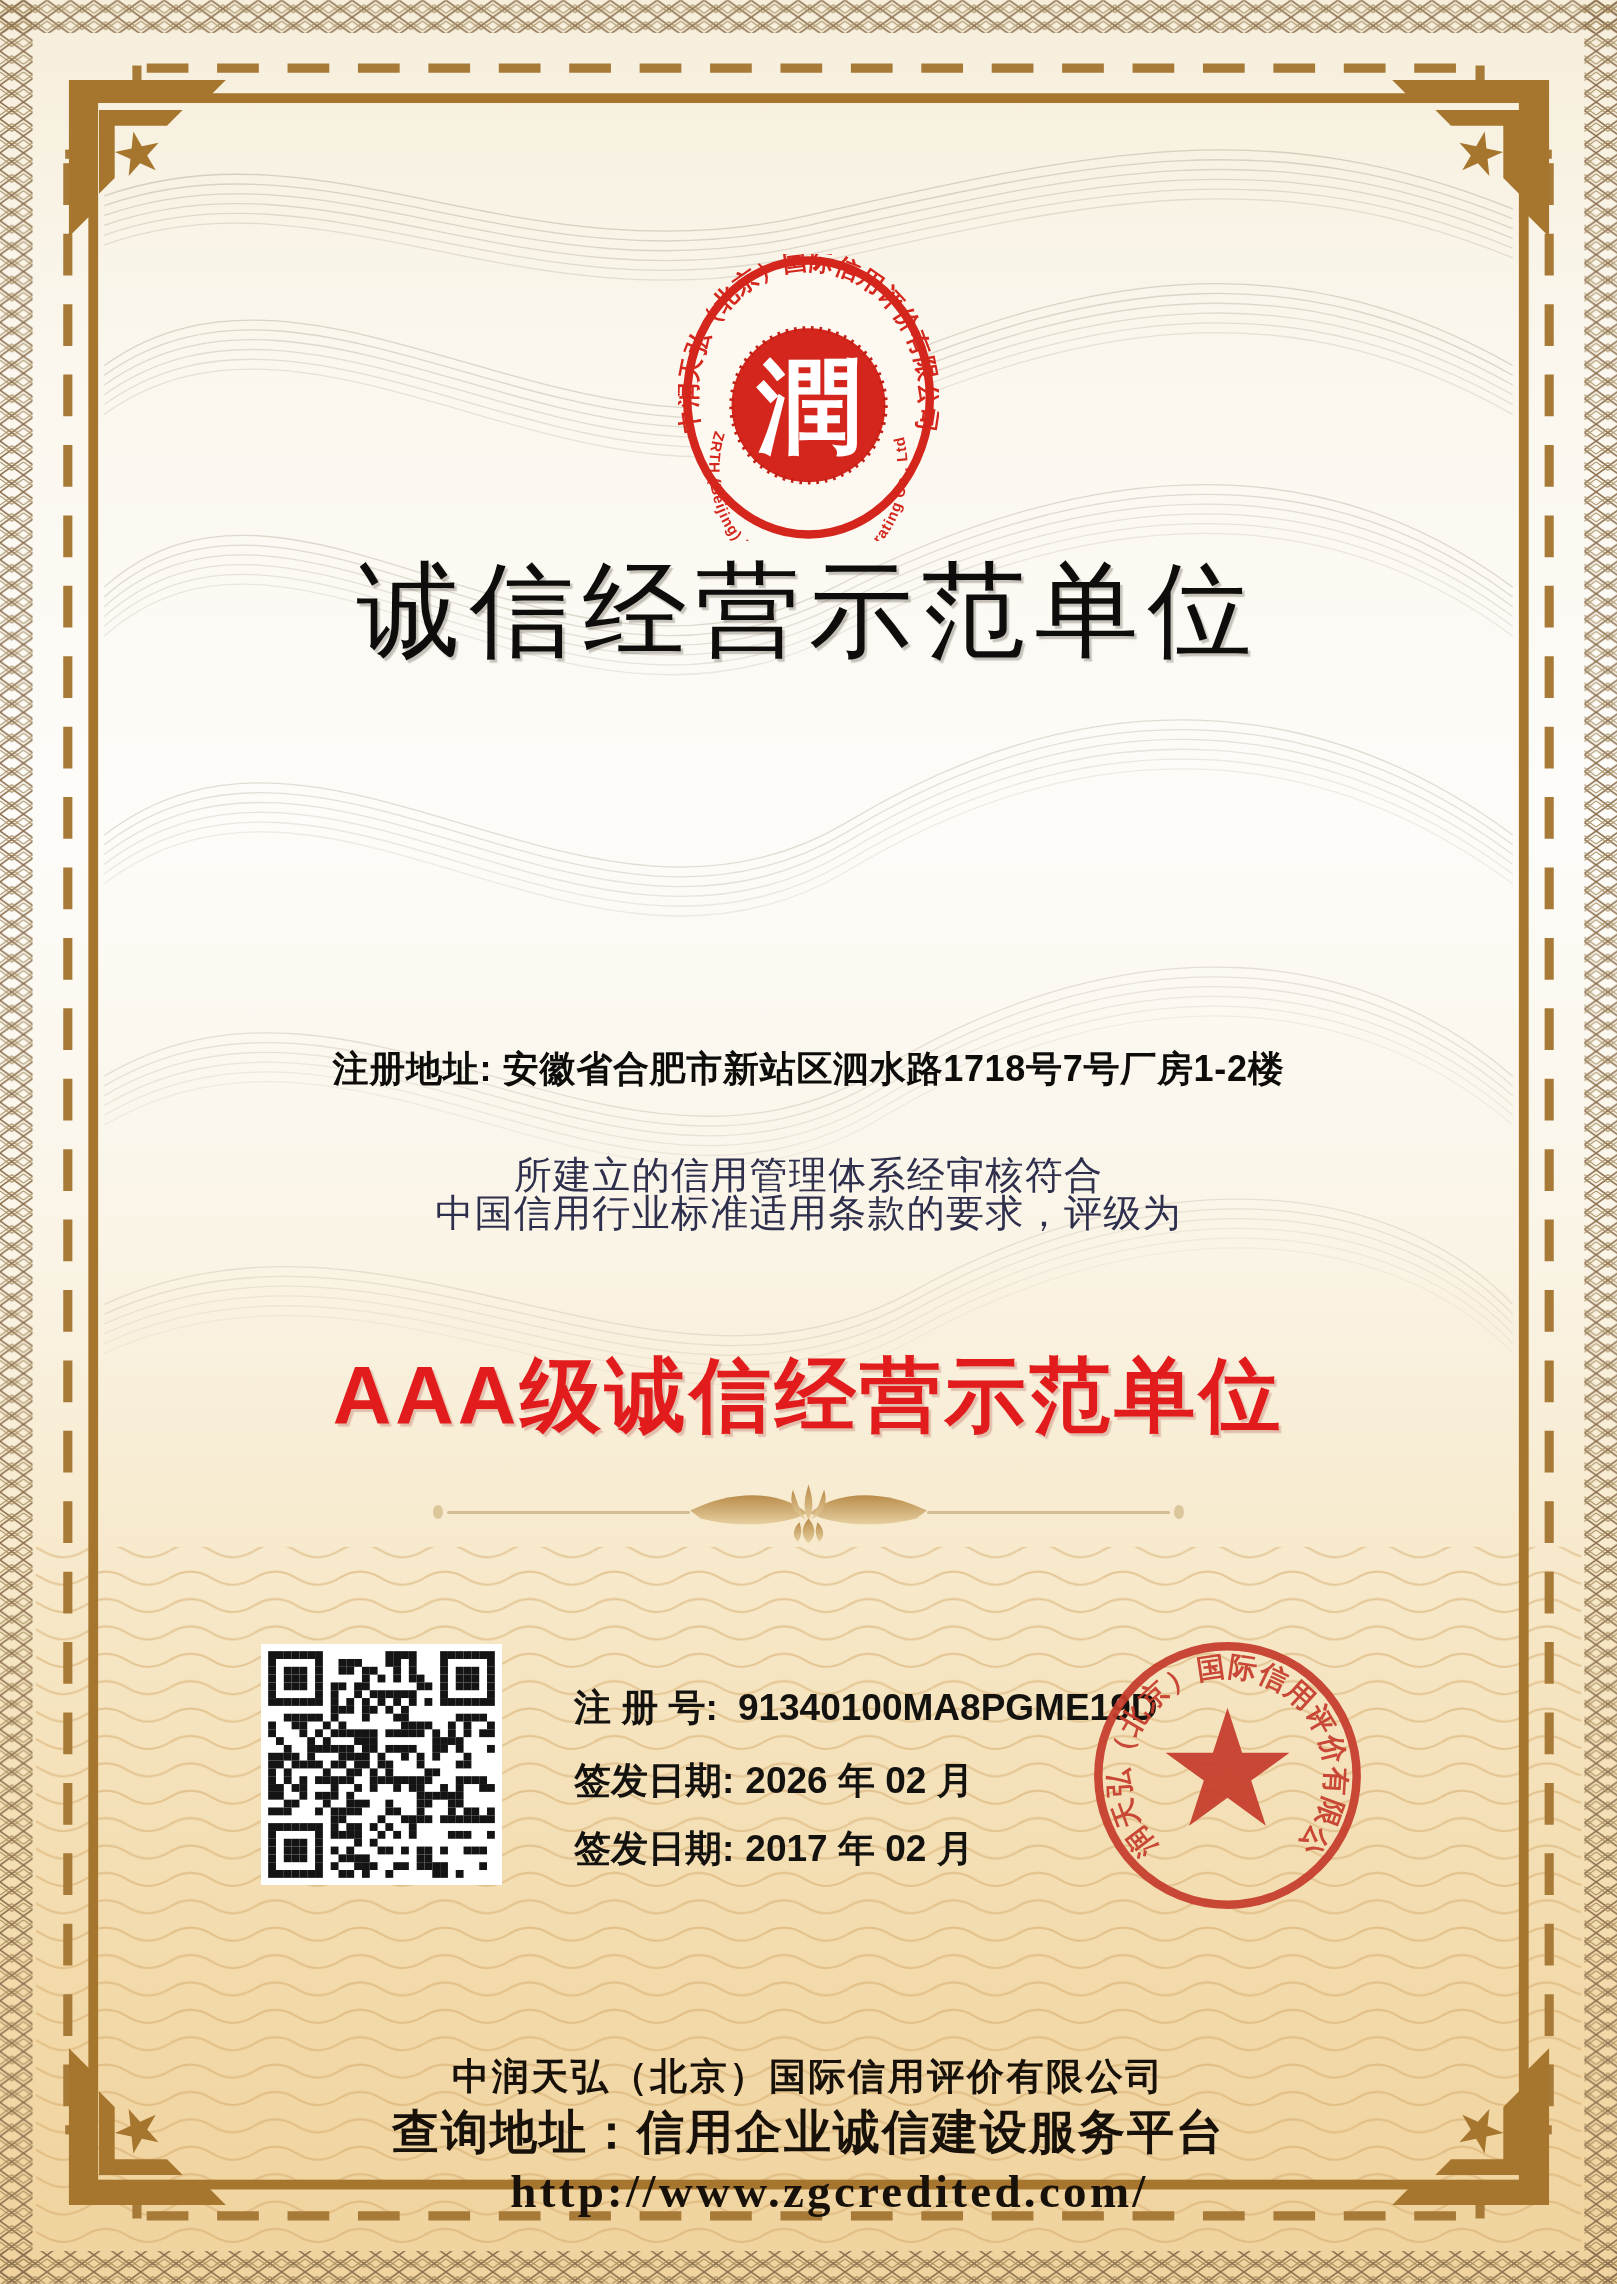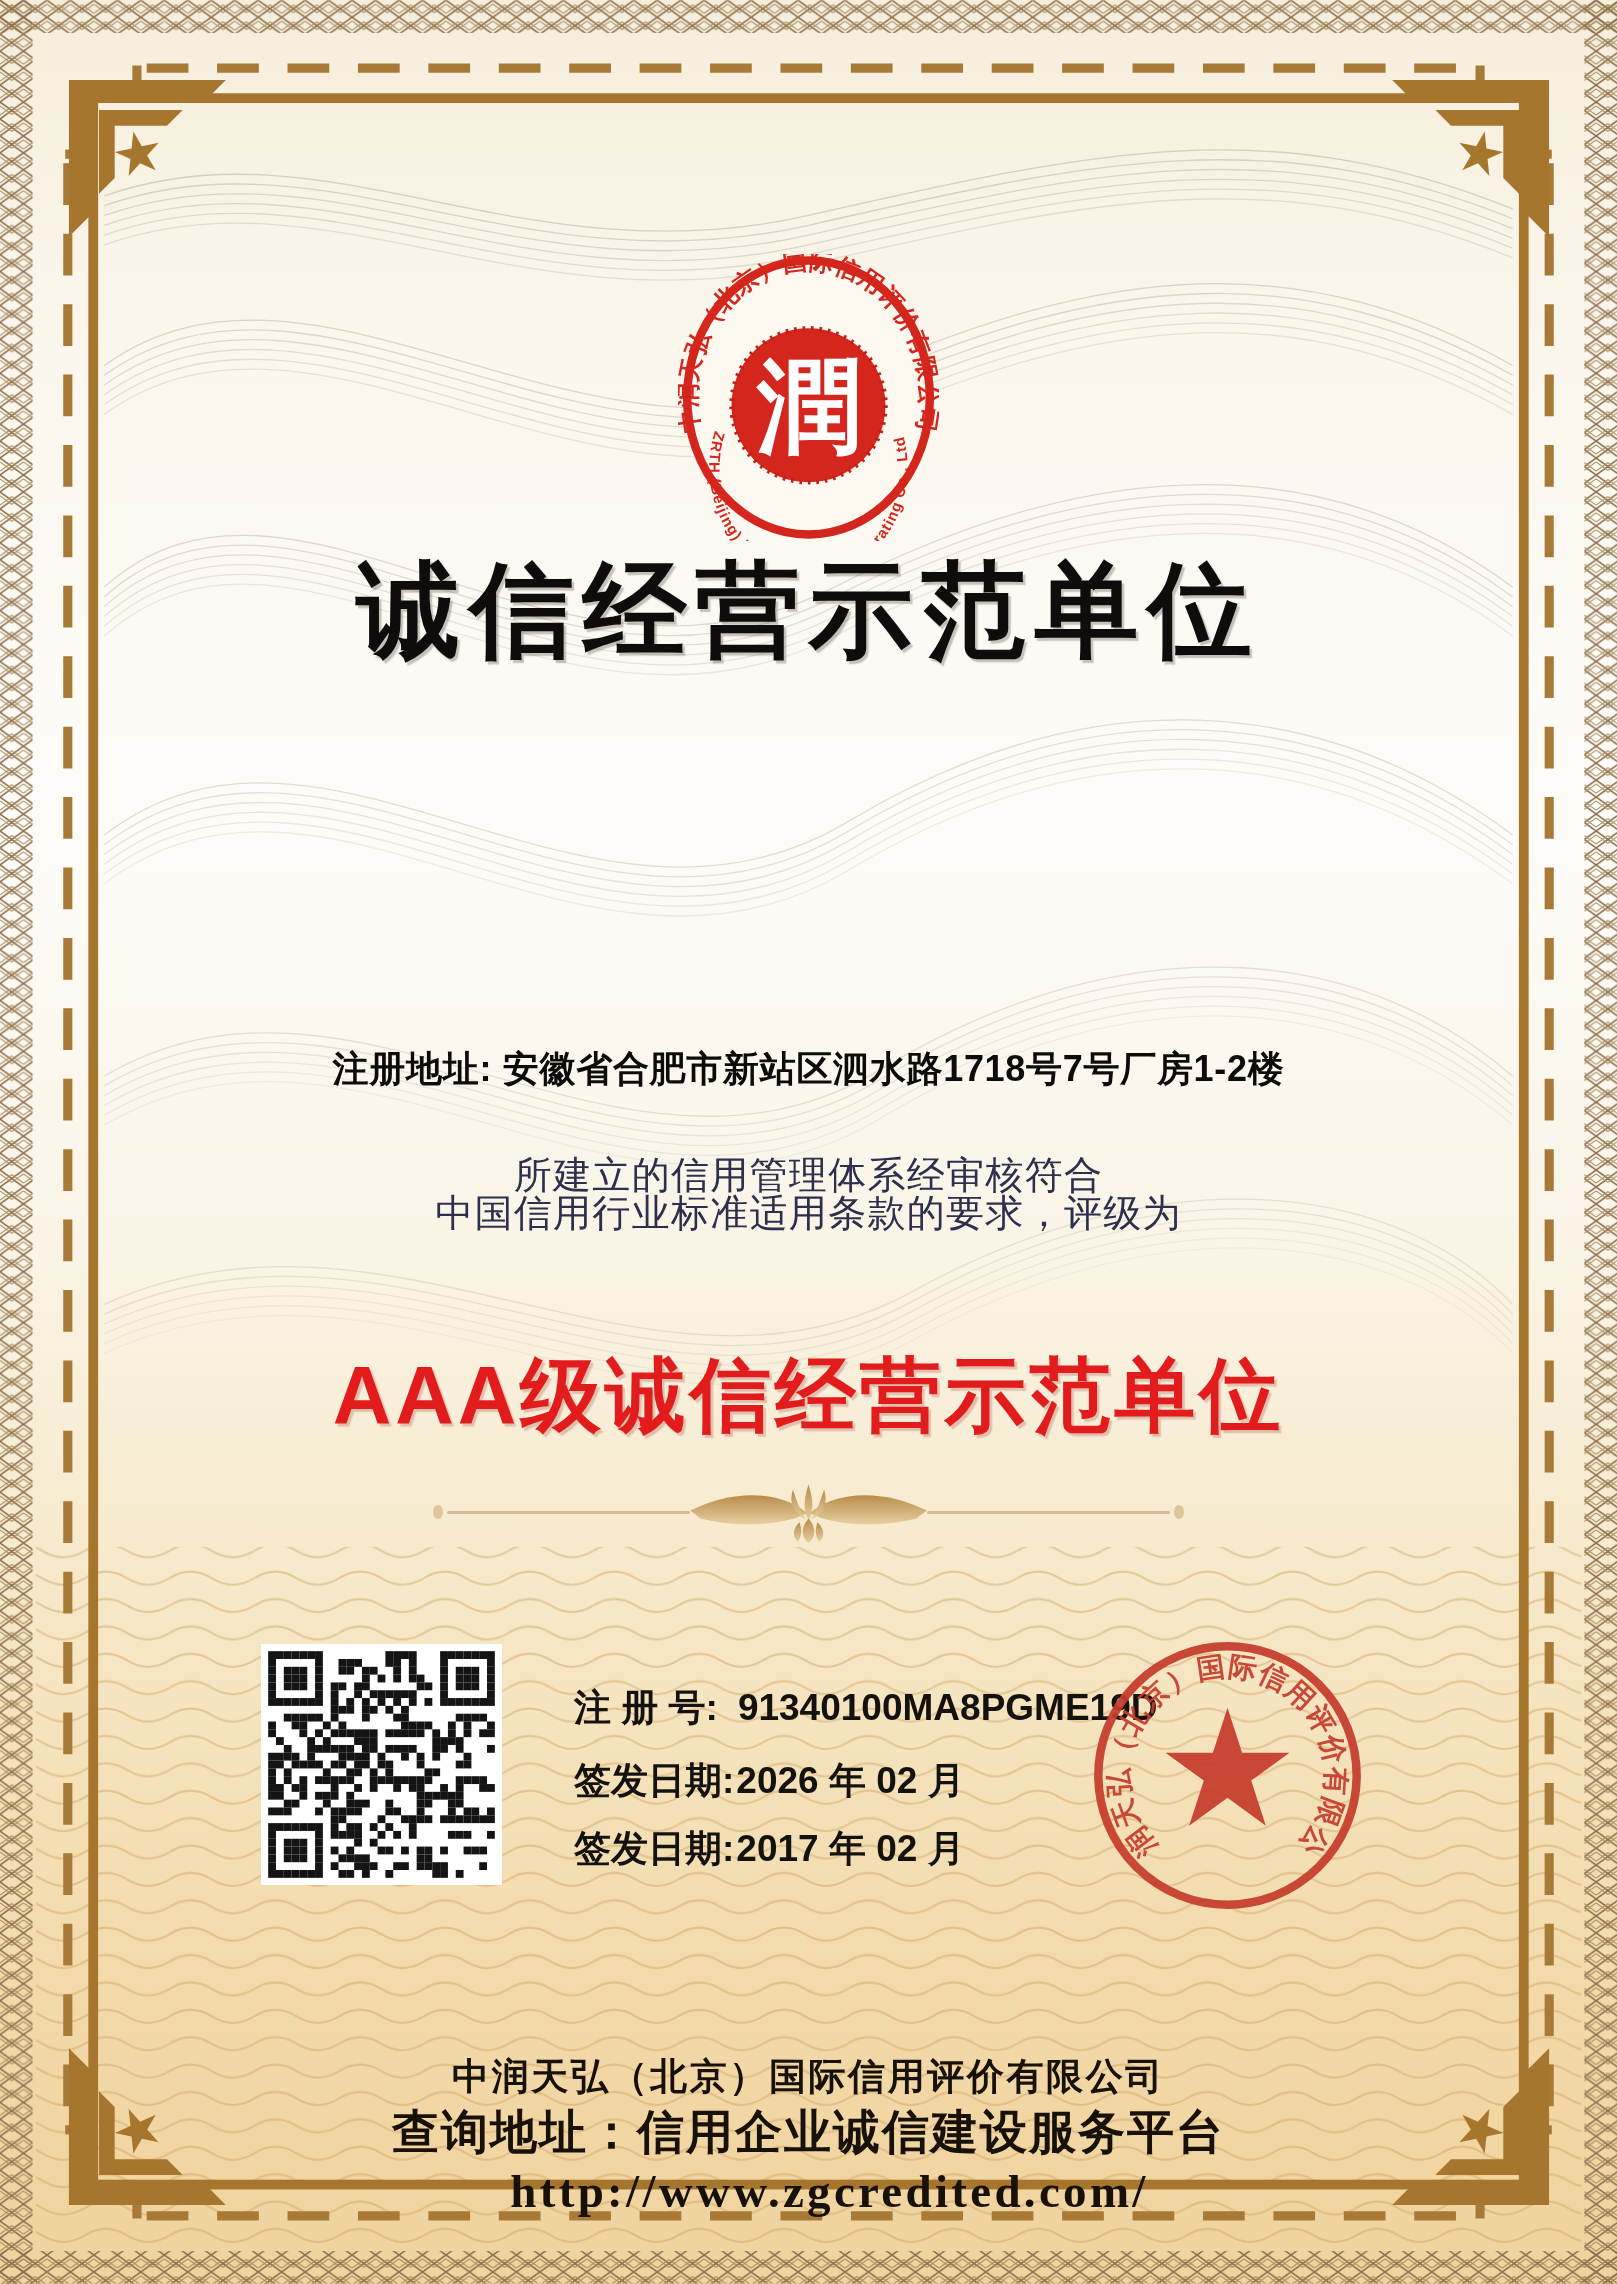--- a/index.html
+++ b/index.html
@@ -16,40 +16,40 @@
   #mesh path{fill:none;stroke:#b5ab99;stroke-width:2}
   
   #frame{position:absolute;left:0;top:0}
   .corner{position:absolute;width:170px;height:170px}
   .corner use{fill:#a7762e}
   #corner-tr{transform:scaleX(-1)}
   #corner-bl{transform:scaleY(-1)}
   #corner-br{transform:scale(-1,-1)}
   
   .serif{font-family:"Liberation Serif","DejaVu Serif",serif}
-  #title1{top:556px;font-size:104px;font-weight:700;color:#0e0d0b;letter-spacing:9px;line-height:1.05;text-shadow:2.6px 3.3px 1.3px rgba(70,60,45,.30)}
+  #title1{top:556px;font-size:104px;font-weight:400;color:#0e0d0b;letter-spacing:9px;line-height:1.05;text-shadow:2.6px 3.3px 1.3px rgba(70,60,45,.30)}
   #title2{top:684px;font-size:99px;font-weight:900;color:#0e0d0b;letter-spacing:34px;text-indent:34px;line-height:1.05;text-shadow:2.6px 3.3px 1.3px rgba(70,60,45,.30)}
   #certno{top:820px;font-size:37px;font-weight:600;color:#1d1a16}
   #company{top:910px;font-size:81px;font-weight:900;color:#070707;letter-spacing:2.6px;text-shadow:2px 2.6px 0.7px rgba(80,70,55,.25)}
   #address{top:1045px;font-size:36px;font-weight:700;color:#0d0c0a;letter-spacing:0.7px}
   #body1{top:1150px;font-size:38px;font-weight:500;color:#2e2e4d;letter-spacing:1.3px}
   #body2{top:1188px;font-size:38px;font-weight:500;color:#2e2e4d;letter-spacing:1.3px}
   #rating{top:1342px;font-size:81px;font-weight:900;color:#e21c1c;letter-spacing:3.9px;text-shadow:2.6px 3.3px 1.3px rgba(140,25,20,.22)}
   
   .divline{position:absolute;top:1511px;height:3.3px;background:#d3bd92;border-radius:2px}
   #divline-l{left:447px;width:243px}
   #divline-r{left:927px;width:243px}
   .divdot{position:absolute;top:1505px;width:9.8px;height:14.3px;border-radius:50%;background:#dcc79d}
   #divdot-l{left:433px}
   #divdot-r{left:1174px}
   #divorn{left:678px;top:1482px}
   
   #qr{left:261px;top:1644px}
   .inforow{position:absolute;left:574px;font-size:37px;font-weight:600;color:#14120f;white-space:nowrap}
-  .inforow .val{margin-left:2px}
+  .inforow .val{margin-left:11px}
   .inforow .val.tight{margin-left:20px}
   #row-reg{top:1683px}
   #row-valid{top:1756px}
   #row-issue{top:1824px}
   
   #stamp{left:1084px;top:1632px;opacity:.93}
   
   #footer1{top:2052px;font-size:37px;font-weight:700;color:#17110a;letter-spacing:2.6px}
   #footer2{top:2101px;font-size:47px;font-weight:600;color:#17110a;letter-spacing:2px}
   #footer2 .url{margin-left:42px;letter-spacing:3.3px}

